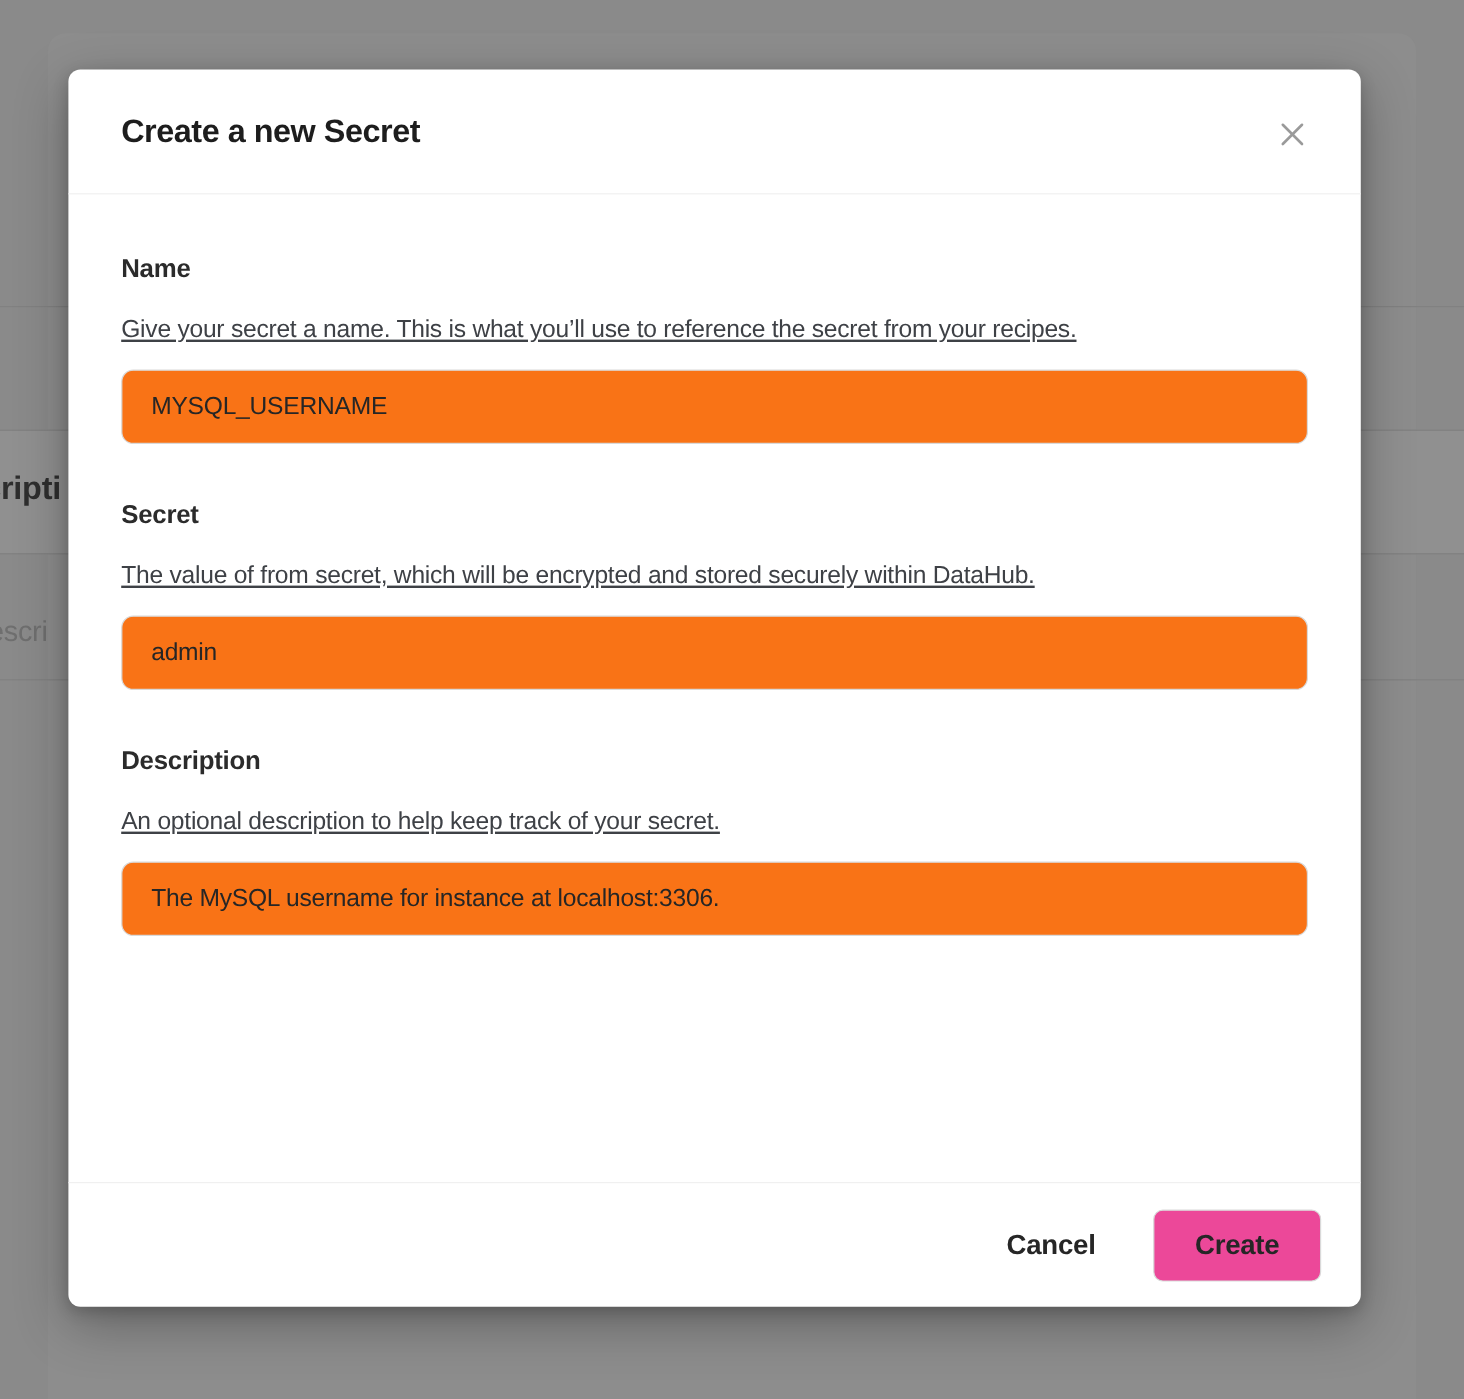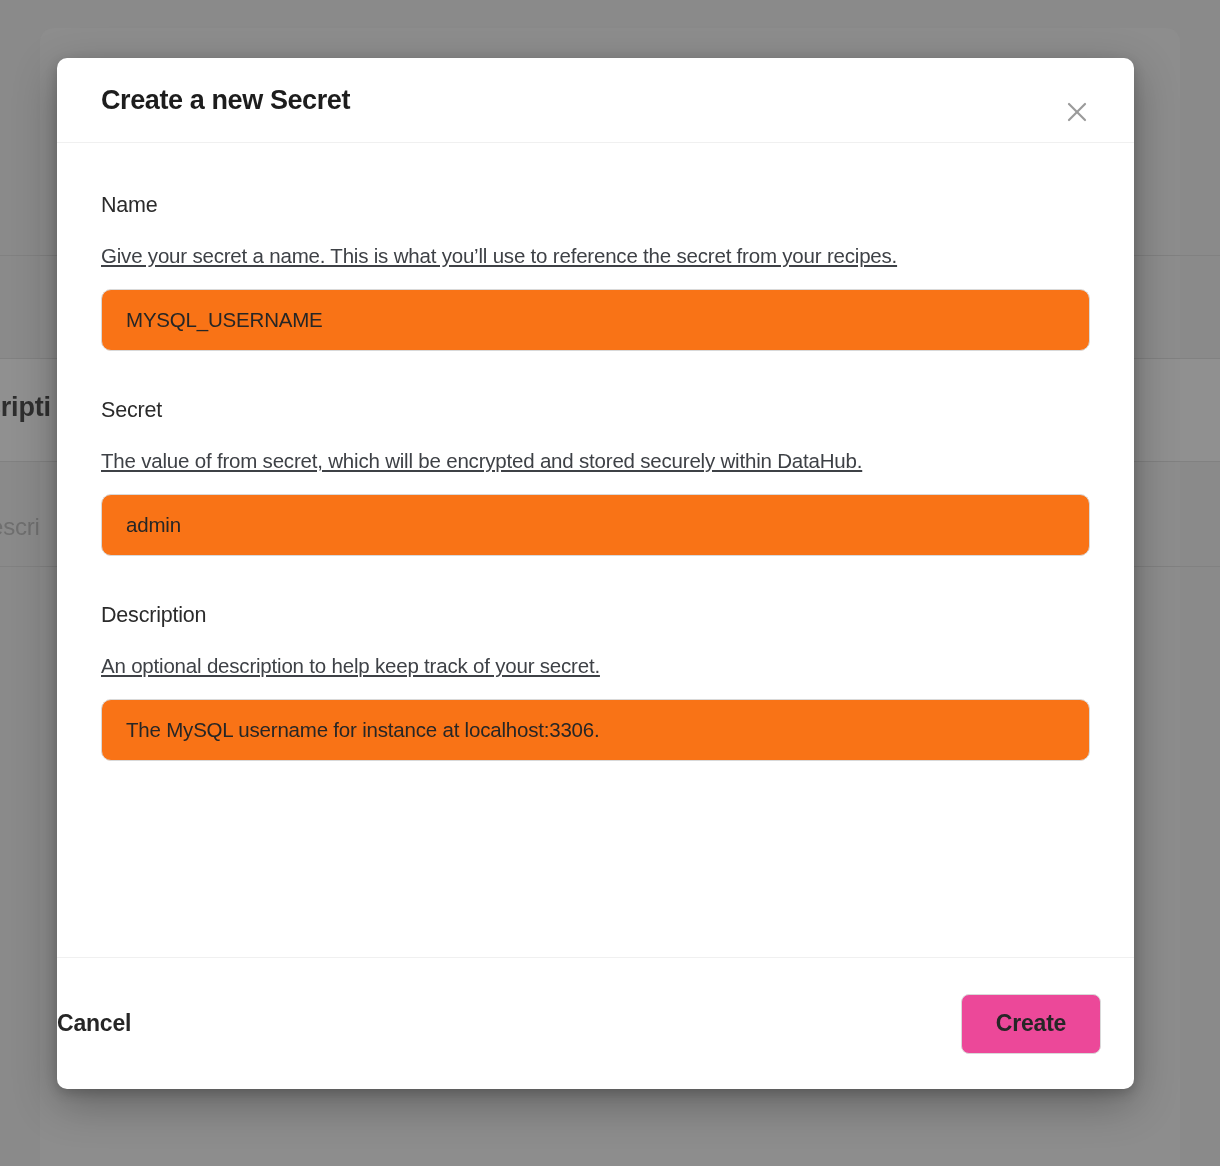--- a/index.html
+++ b/index.html
@@ -50,21 +50,21 @@
   .modal {
     position: absolute;
     left: 57px; top: 58px;
     width: 1077px; height: 1031px;
     background: #ffffff;
     border-radius: 10px;
     box-shadow: 0 14px 44px rgba(0,0,0,0.30), 0 4px 12px rgba(0,0,0,0.18);
   }
   .modal-header {
     position: relative;
-    height: 85px;
+    height: 104px;
     border-bottom: 1px solid #f0f0f0;
     display: flex; align-items: center;
     padding: 4px 44px;
   }
   .modal-title {
     font-size: 27px;
     font-weight: 700;
     color: #1d1d1d;
     letter-spacing: -0.4px;
   }
@@ -74,21 +74,21 @@
     width: 36px; height: 36px;
     display: flex; align-items: center; justify-content: center;
     cursor: pointer;
     background: none; border: none;
   }
 
   .modal-body { padding: 50px 44px 0 44px; }
   .field-group { margin-bottom: 47px; }
   .field-label {
     font-size: 21.5px;
-    font-weight: 400;
+    font-weight: 700;
     color: #2b2b2b;
     margin-bottom: 19px;
   }
   .field-help {
     font-size: 20.5px;
     font-weight: 400;
     color: #3e4146;
     line-height: 37px;
     margin-bottom: 15px;
     max-width: 950px;
@@ -105,25 +105,25 @@
     font-family: "Liberation Sans", sans-serif;
     font-size: 20.5px;
     color: #262626;
     letter-spacing: -0.2px;
     outline: none;
   }
 
   .modal-footer {
     position: absolute;
     left: 0; right: 0; bottom: 0;
-    height: 132px;
+    height: 104px;
     border-top: 1px solid #f0f0f0;
     display: flex;
     align-items: center;
-    justify-content: space-between;
+    justify-content: flex-end;
     padding-right: 33px;
   }
   .cancel-btn {
     background: none; border: none;
     font-family: "Liberation Sans", sans-serif;
     font-size: 23px;
     font-weight: 600;
     color: #262626;
     margin-right: 48px;
     cursor: pointer;

